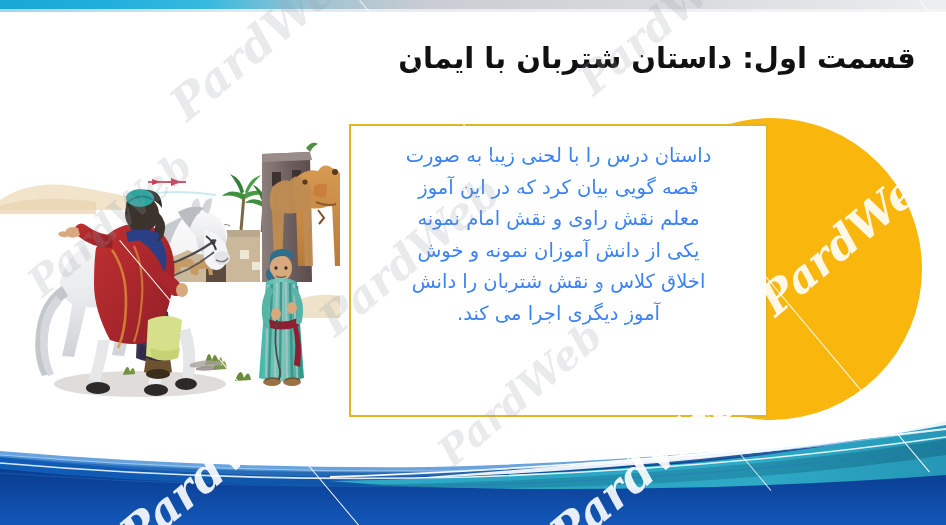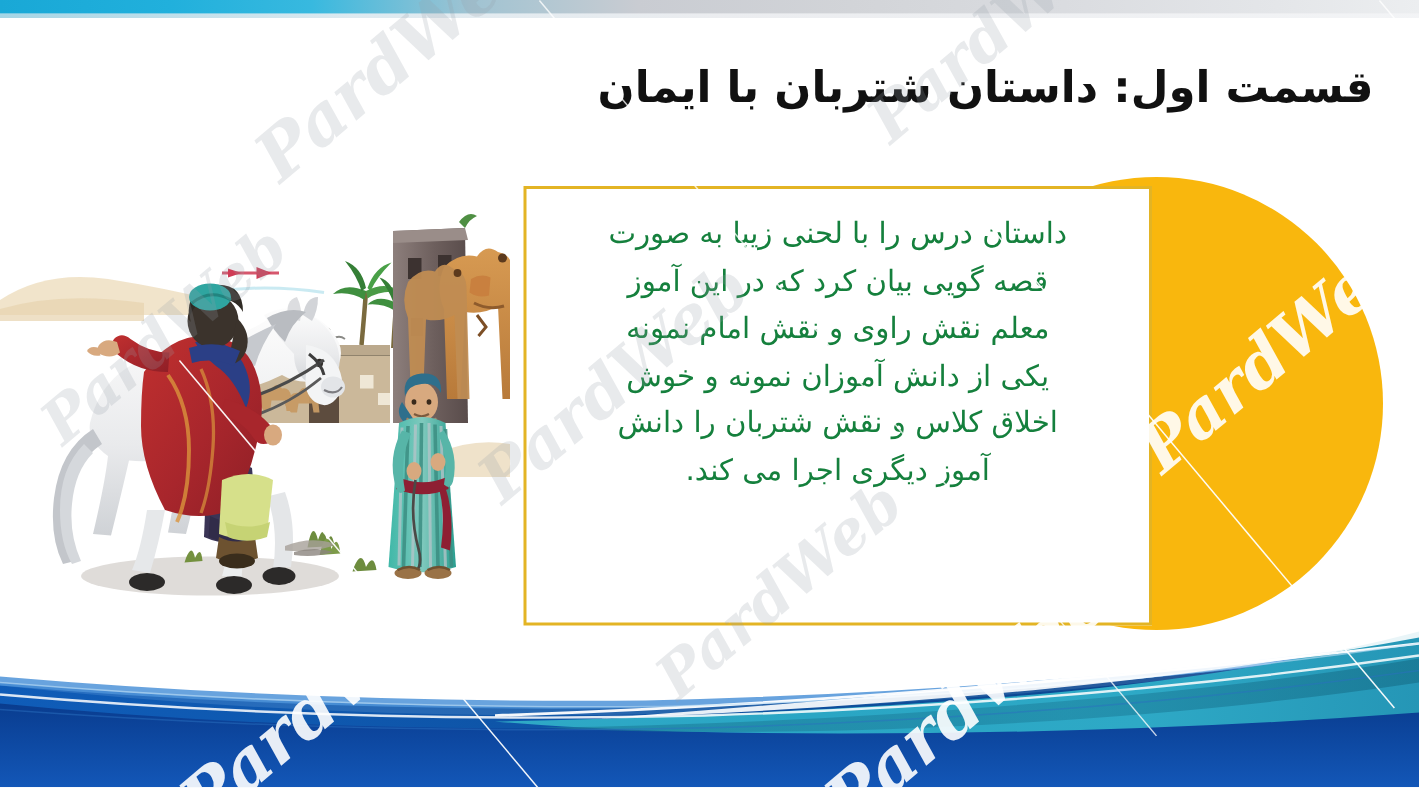--- a/index.html
+++ b/index.html
@@ -75,21 +75,21 @@
     box-sizing: border-box;
     background: #ffffff;
     border: 2px solid #e3b424;
     direction: rtl;
   }
   .text-box-inner {
     padding: 14px 16px 10px 16px;
     text-align: center;
     font-size: 19.5px;
     line-height: 1.62;
-    color: #15803d;
+    color: #3b82f6;
     font-weight: 400;
   }
   .text-line { display: block; }
 
   
   .illustration {
     position: absolute;
     left: 0px;
     top: 82px;
     width: 340px;

